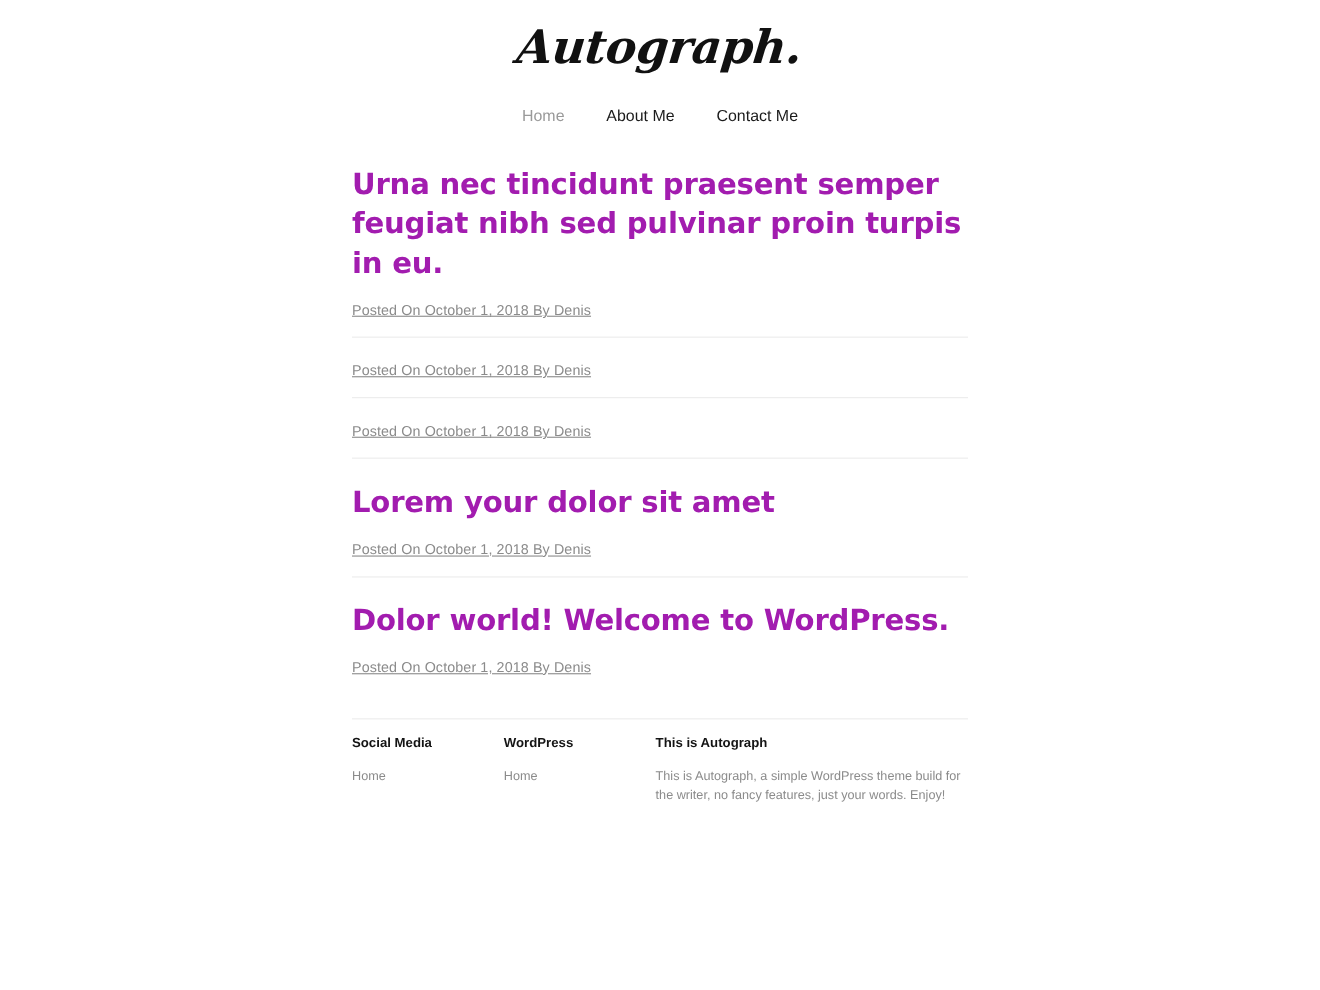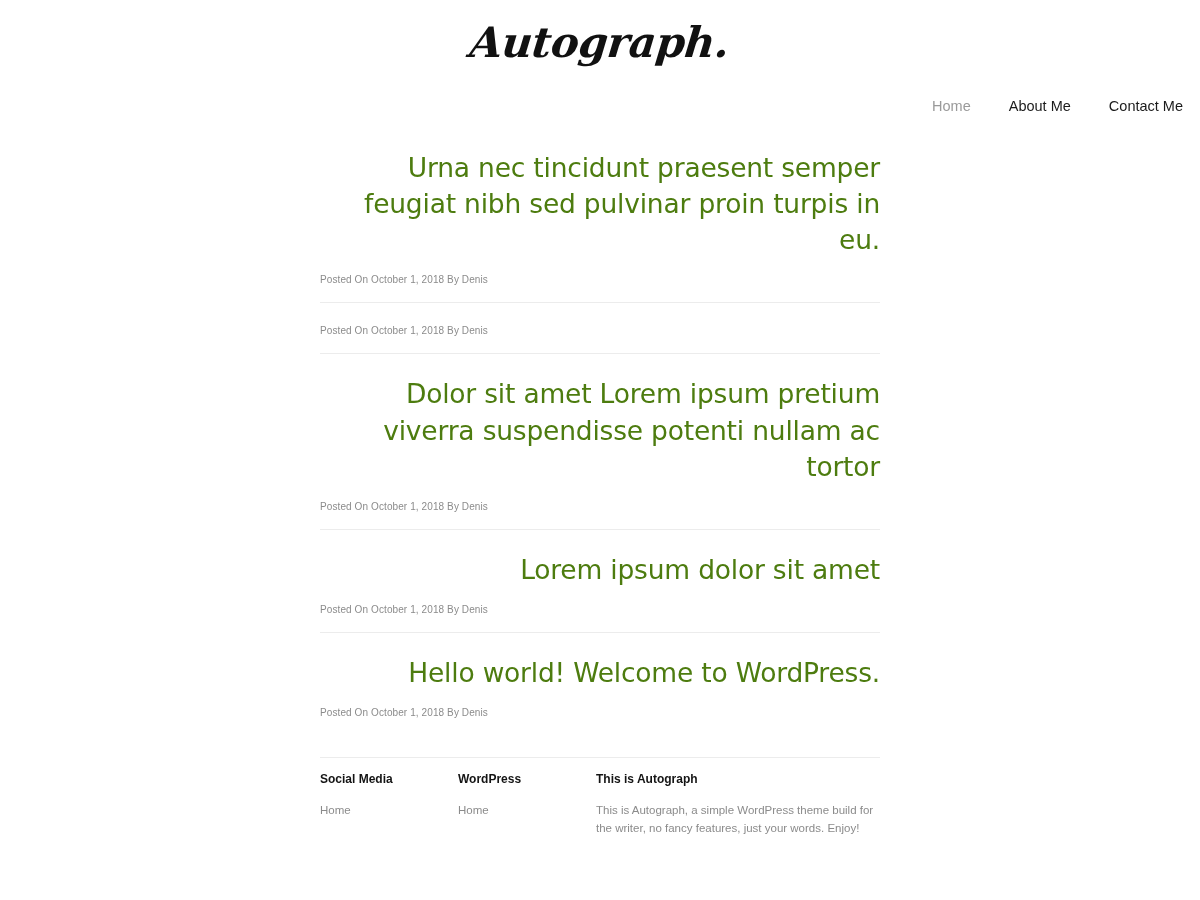--- a/index.html
+++ b/index.html
@@ -28,21 +28,21 @@
     font-weight: 700;
     font-size: 42px;
     letter-spacing: -0.5px;
     color: #111;
     margin: 0;
     padding-top: 10px;
     line-height: 1.2;
     transform: skewX(-6deg);
   }
   .main-nav {
-    text-align: right;
+    text-align: center;
     margin-top: 30px;
     font-size: 14.5px;
   }
   .main-nav a {
     text-decoration: none;
     color: #1a1a1a;
     margin: 0 17px;
     font-weight: 500;
   }
   .main-nav a.current {
@@ -56,32 +56,32 @@
   .post {
     padding-bottom: 17px;
     border-bottom: 1px solid #ececec;
     margin-bottom: 22px;
   }
   .post:last-of-type {
     border-bottom: none;
   }
   .post-title {
     font-family: "DejaVu Sans", sans-serif;
-    font-weight: 400;
+    font-weight: 700;
     font-size: 26.5px;
     line-height: 1.36;
-    color: #4d7c0f;
+    color: #a21caf;
     margin: 0 0 16px 0;
     letter-spacing: -0.2px;
-    text-align: right;
   }
   .post-meta {
-    font-size: 10px;
+    font-size: 13px;
     color: #8b8b8b;
     letter-spacing: 0.1px;
+    text-decoration: underline;
   }
   .footer {
     width: 560px;
     margin: 0 auto;
     padding-top: 14px;
     border-top: 1px solid #ececec;
   }
   .footer-cols {
     display: flex;
     gap: 0;
@@ -132,31 +132,30 @@
     <article class="post">
       <h2 class="post-title">Urna nec tincidunt praesent semper feugiat nibh sed pulvinar proin turpis in eu.</h2>
       <div class="post-meta">Posted On October 1, 2018 By Denis</div>
     </article>
 
     <article class="post">
       <div class="post-meta">Posted On October 1, 2018 By Denis</div>
     </article>
 
     <article class="post">
-      <h2 class="post-title">Dolor sit amet Lorem ipsum pretium viverra suspendisse potenti nullam ac tortor</h2>
       <div class="post-meta">Posted On October 1, 2018 By Denis</div>
     </article>
 
     <article class="post">
-      <h2 class="post-title">Lorem ipsum dolor sit amet</h2>
+      <h2 class="post-title">Lorem your dolor sit amet</h2>
       <div class="post-meta">Posted On October 1, 2018 By Denis</div>
     </article>
 
     <article class="post">
-      <h2 class="post-title">Hello world! Welcome to WordPress.</h2>
+      <h2 class="post-title">Dolor world! Welcome to WordPress.</h2>
       <div class="post-meta">Posted On October 1, 2018 By Denis</div>
     </article>
 
   </main>
 
   <footer class="footer">
     <div class="footer-cols">
 
       <div class="footer-col social">
         <h3 class="footer-head">Social Media</h3>

